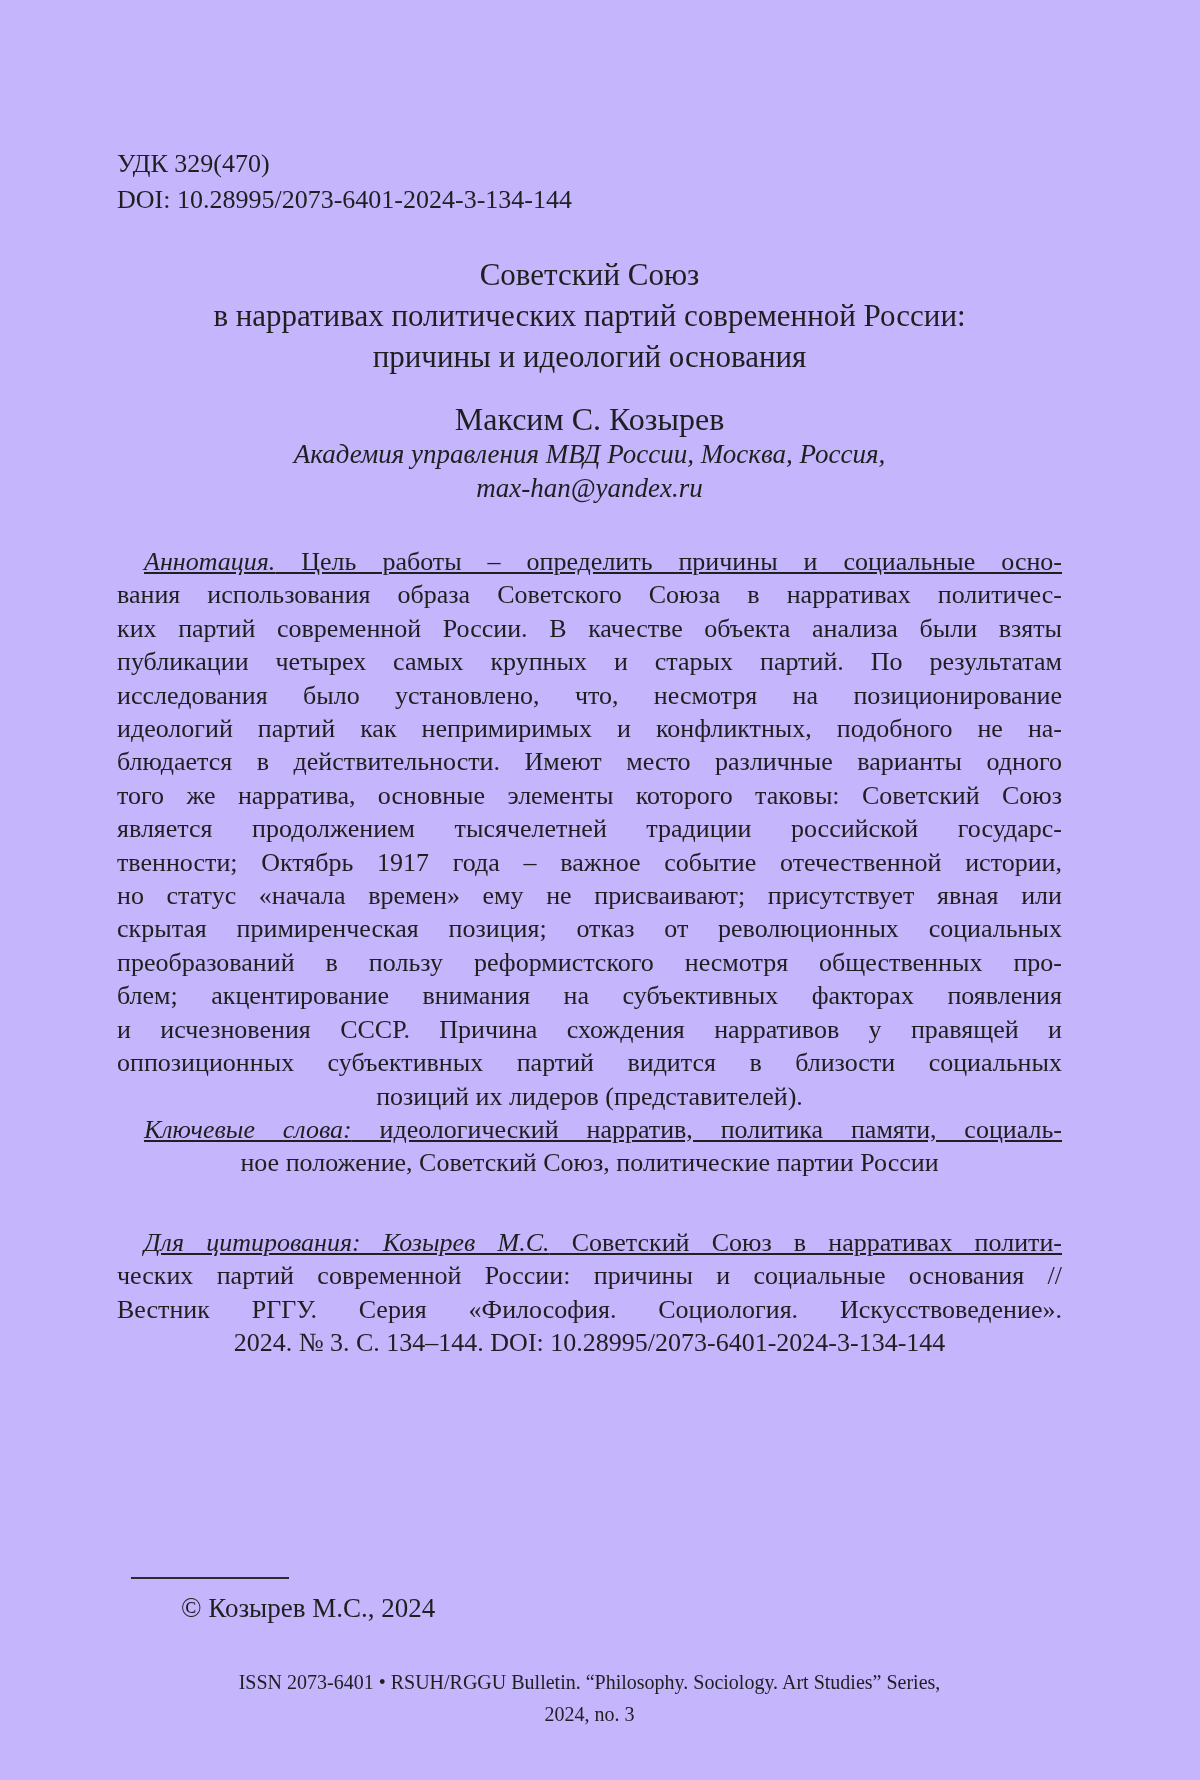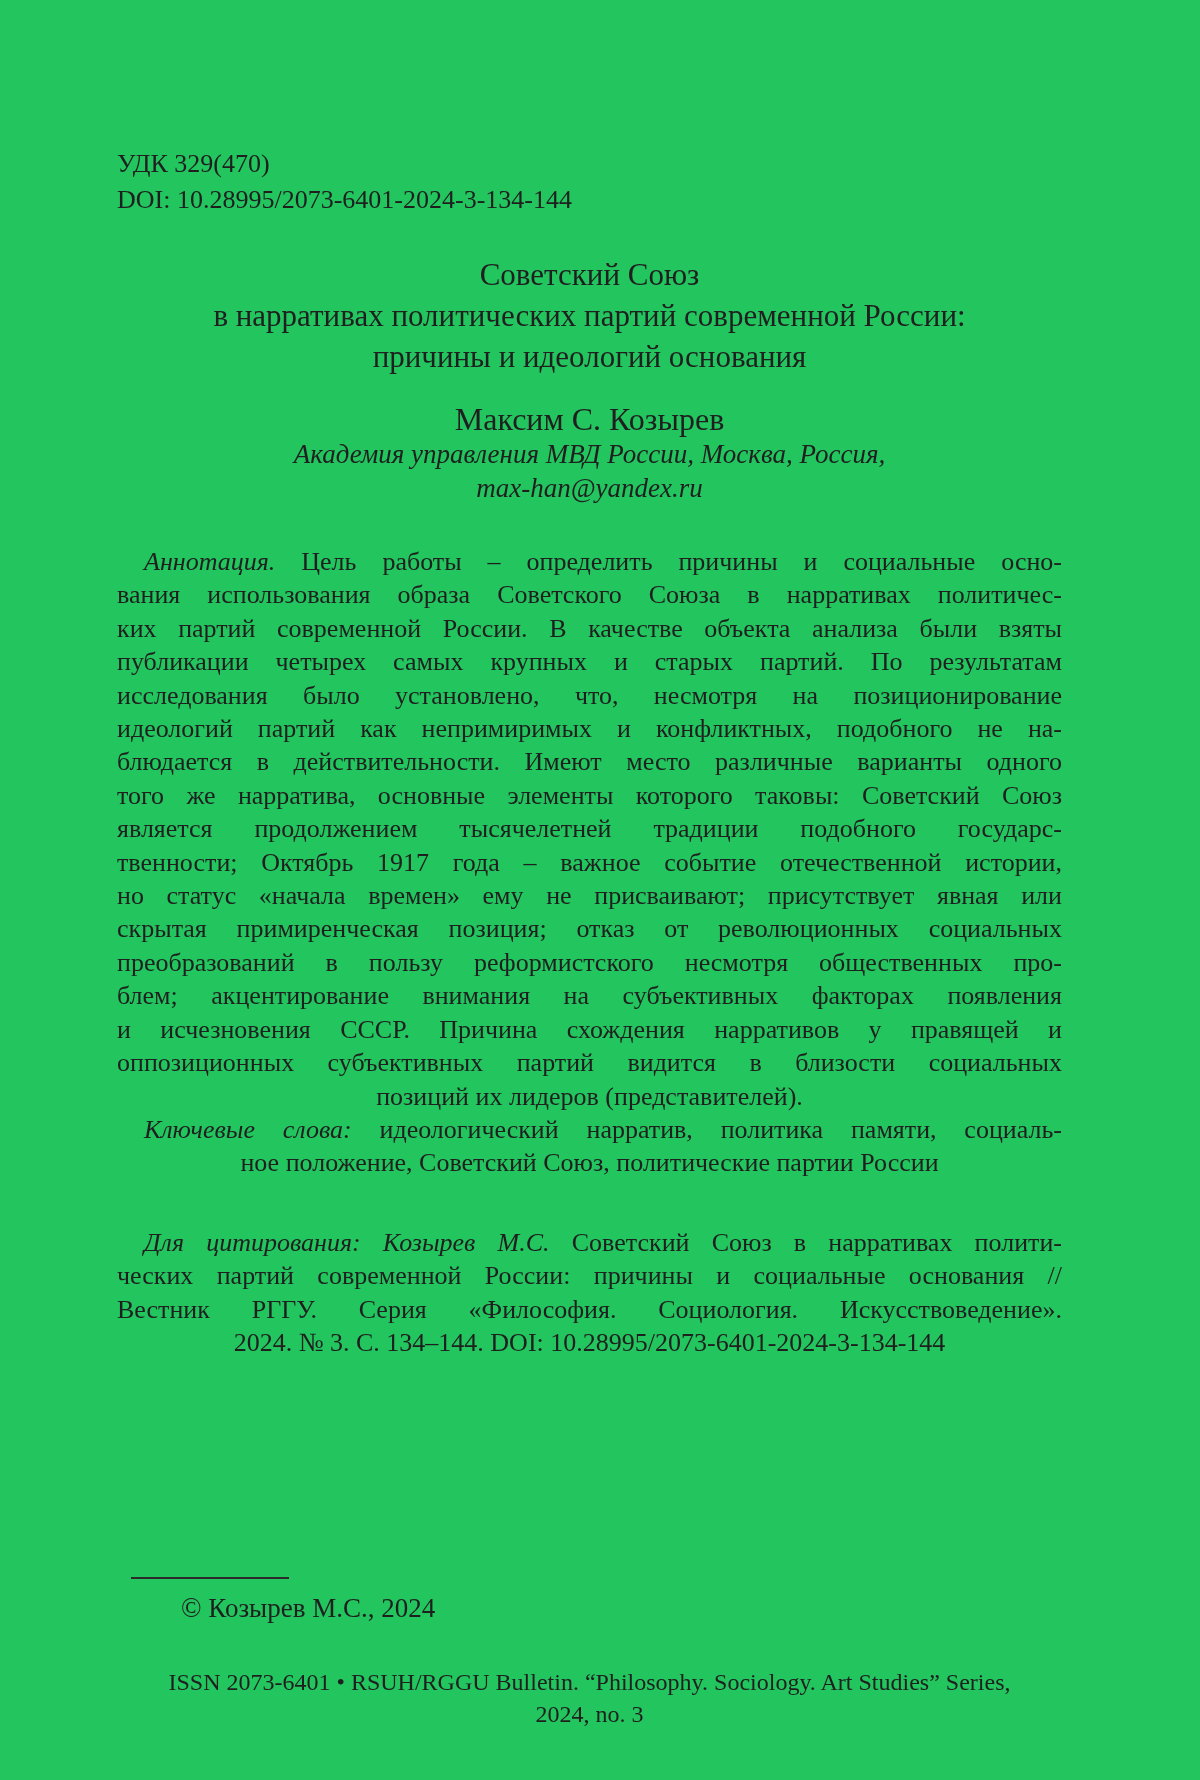--- a/index.html
+++ b/index.html
@@ -1,21 +1,21 @@
 <!DOCTYPE html>
 <html lang="ru"><head>
 <meta charset="utf-8">
 <style>
   html, body { margin: 0; padding: 0; }
   body { background: #ffffff; }
   .page {
     position: relative;
     width: 1200px;
     height: 1780px;
-    background: #22c55e;
+    background: #c4b5fd;
     color: #1f1f1f;
     font-family: "Liberation Serif", "DejaVu Serif", serif;
     overflow: hidden;
   }
   .content {
     position: absolute;
     left: 117px;
     top: 0;
     width: 945px;
   }
@@ -45,38 +45,38 @@
   }
   .para {
     font-size: 26px;
     line-height: 33.4px;
   }
   .abstract { margin-top: 40px; }
   .citation { margin-top: 46px; }
   .line { width: 100%; }
   .j { text-align: justify; text-align-last: justify; text-justify: inter-word; }
   .last { text-align: center; }
-  .indent { text-indent: 27px; }
+  .indent { text-indent: 27px; text-decoration: underline; }
   .it { font-style: italic; }
   .copyright-block { margin-top: 218px; }
   .copyright-rule {
     margin-left: 14px;
     width: 158px;
     border: 0;
     border-top: 2px solid #2b2b2b;
   }
   .copyright-text {
     margin-top: 12px;
     padding-left: 64px;
     font-size: 27px;
     line-height: 34px;
   }
   .footer {
     margin-top: 41px;
-    font-size: 24px;
+    font-size: 20px;
     line-height: 32px;
     text-align: center;
   }
 </style>
 </head>
 <body>
 
 <div class="page">
   <div class="content">
 
@@ -97,21 +97,21 @@
 
     <div class="para abstract">
       <div class="line j indent"><span class="it">Аннотация.</span><span> Цель работы – определить причины и социальные осно-</span></div>
       <div class="line j">вания использования образа Советского Союза в нарративах политичес-</div>
       <div class="line j">ких партий современной России. В качестве объекта анализа были взяты</div>
       <div class="line j">публикации четырех самых крупных и старых партий. По результатам</div>
       <div class="line j">исследования было установлено, что, несмотря на позиционирование</div>
       <div class="line j">идеологий партий как непримиримых и конфликтных, подобного не на-</div>
       <div class="line j">блюдается в действительности. Имеют место различные варианты одного</div>
       <div class="line j">того же нарратива, основные элементы которого таковы: Советский Союз</div>
-      <div class="line j">является продолжением тысячелетней традиции подобного государс-</div>
+      <div class="line j">является продолжением тысячелетней традиции российской государс-</div>
       <div class="line j">твенности; Октябрь 1917 года – важное событие отечественной истории,</div>
       <div class="line j">но статус «начала времен» ему не присваивают; присутствует явная или</div>
       <div class="line j">скрытая примиренческая позиция; отказ от революционных социальных</div>
       <div class="line j">преобразований в пользу реформистского несмотря общественных про-</div>
       <div class="line j">блем; акцентирование внимания на субъективных факторах появления</div>
       <div class="line j">и исчезновения СССР. Причина схождения нарративов у правящей и</div>
       <div class="line j">оппозиционных субъективных партий видится в близости социальных</div>
       <div class="line last">позиций их лидеров (представителей).</div>
 
       <div class="line j indent"><span class="it">Ключевые слова:</span><span> идеологический нарратив, политика памяти, социаль-</span></div>

